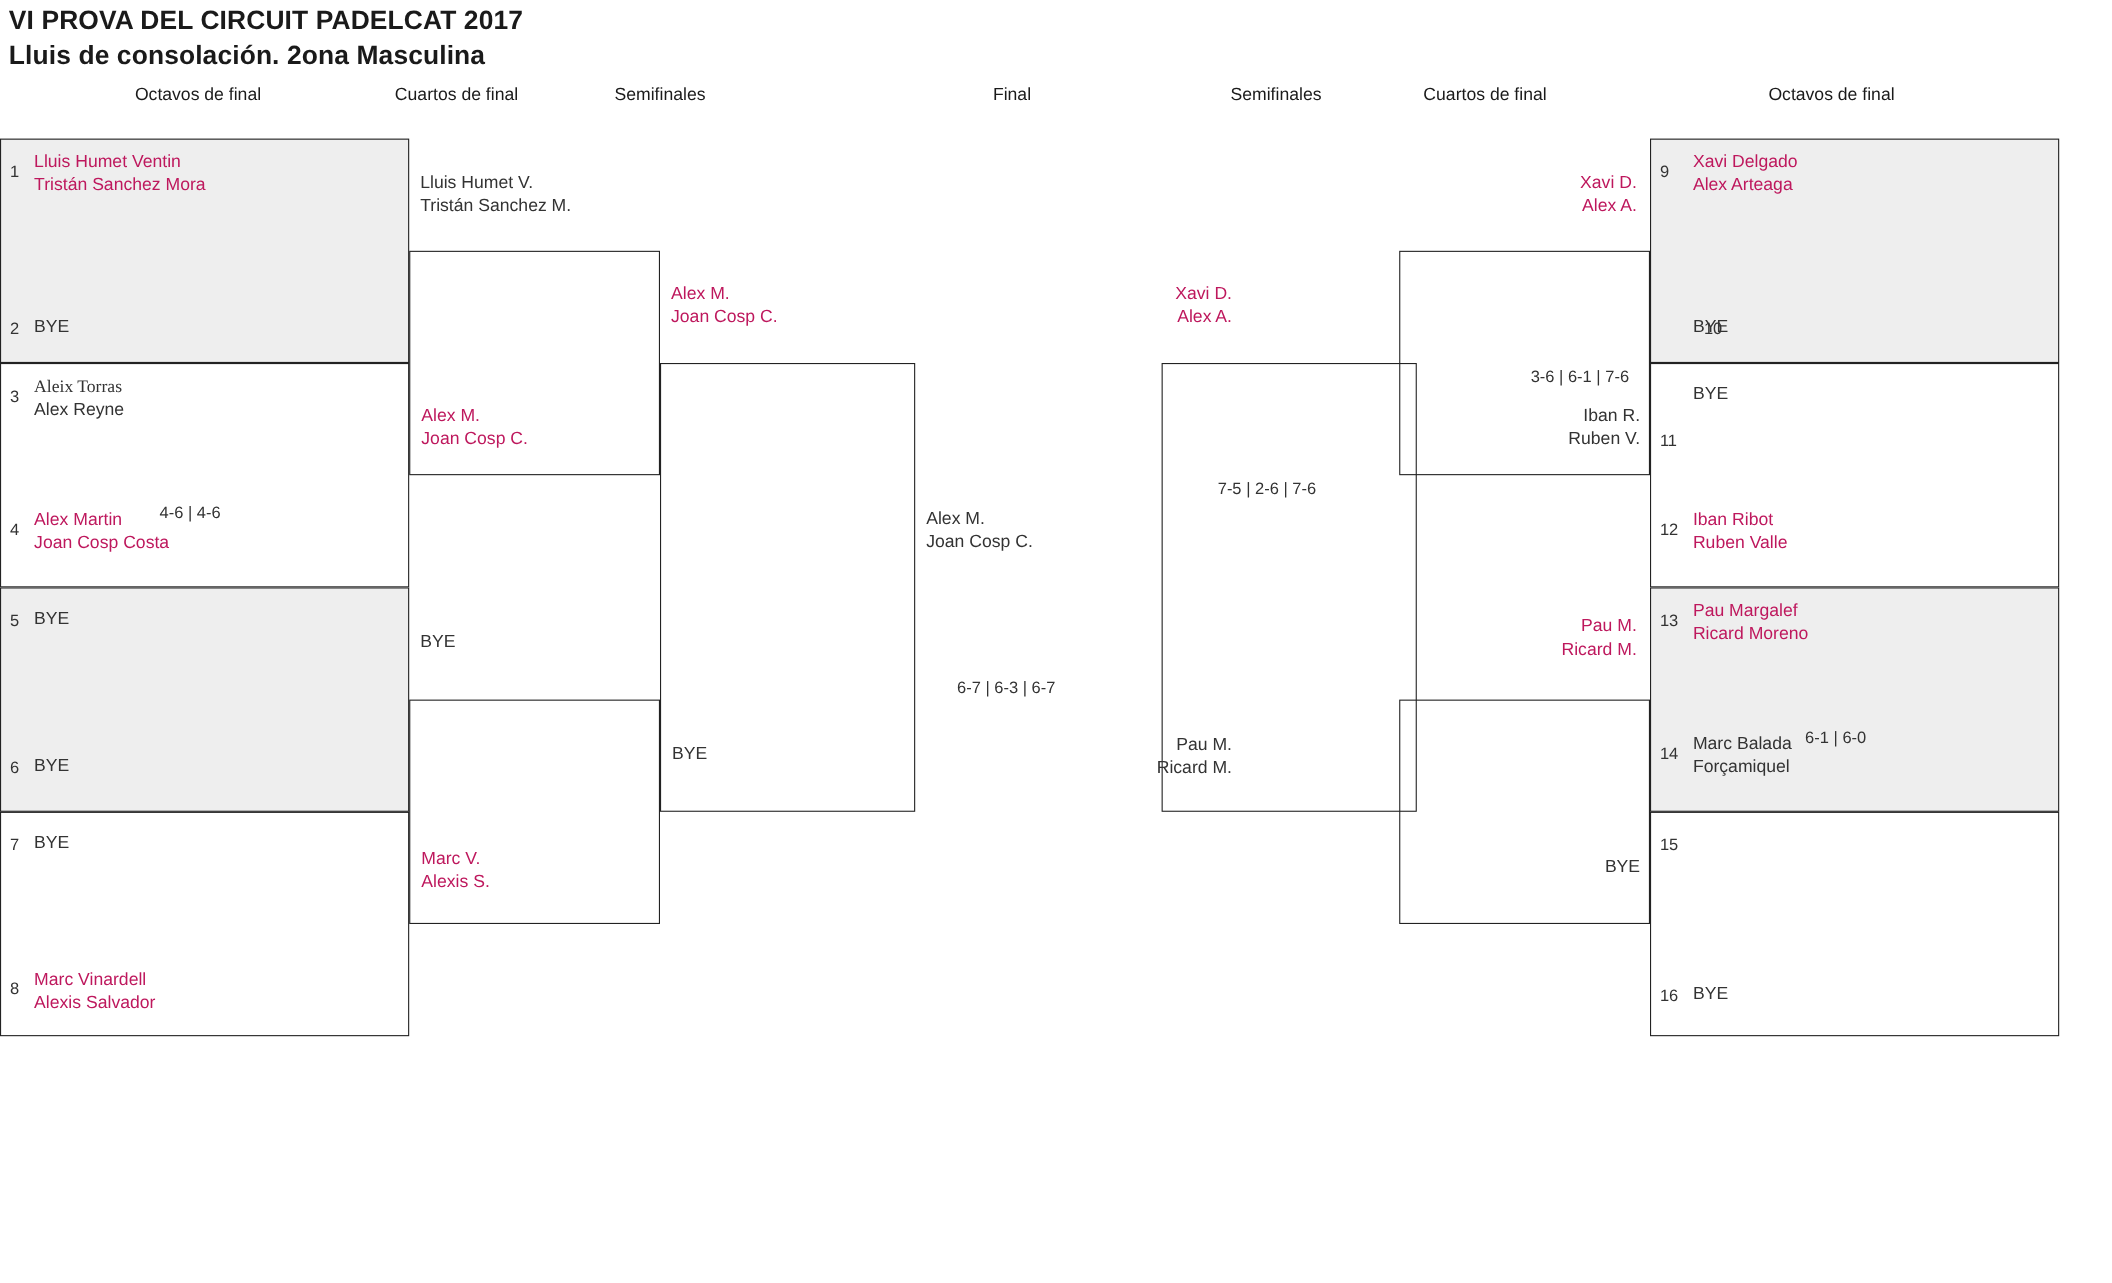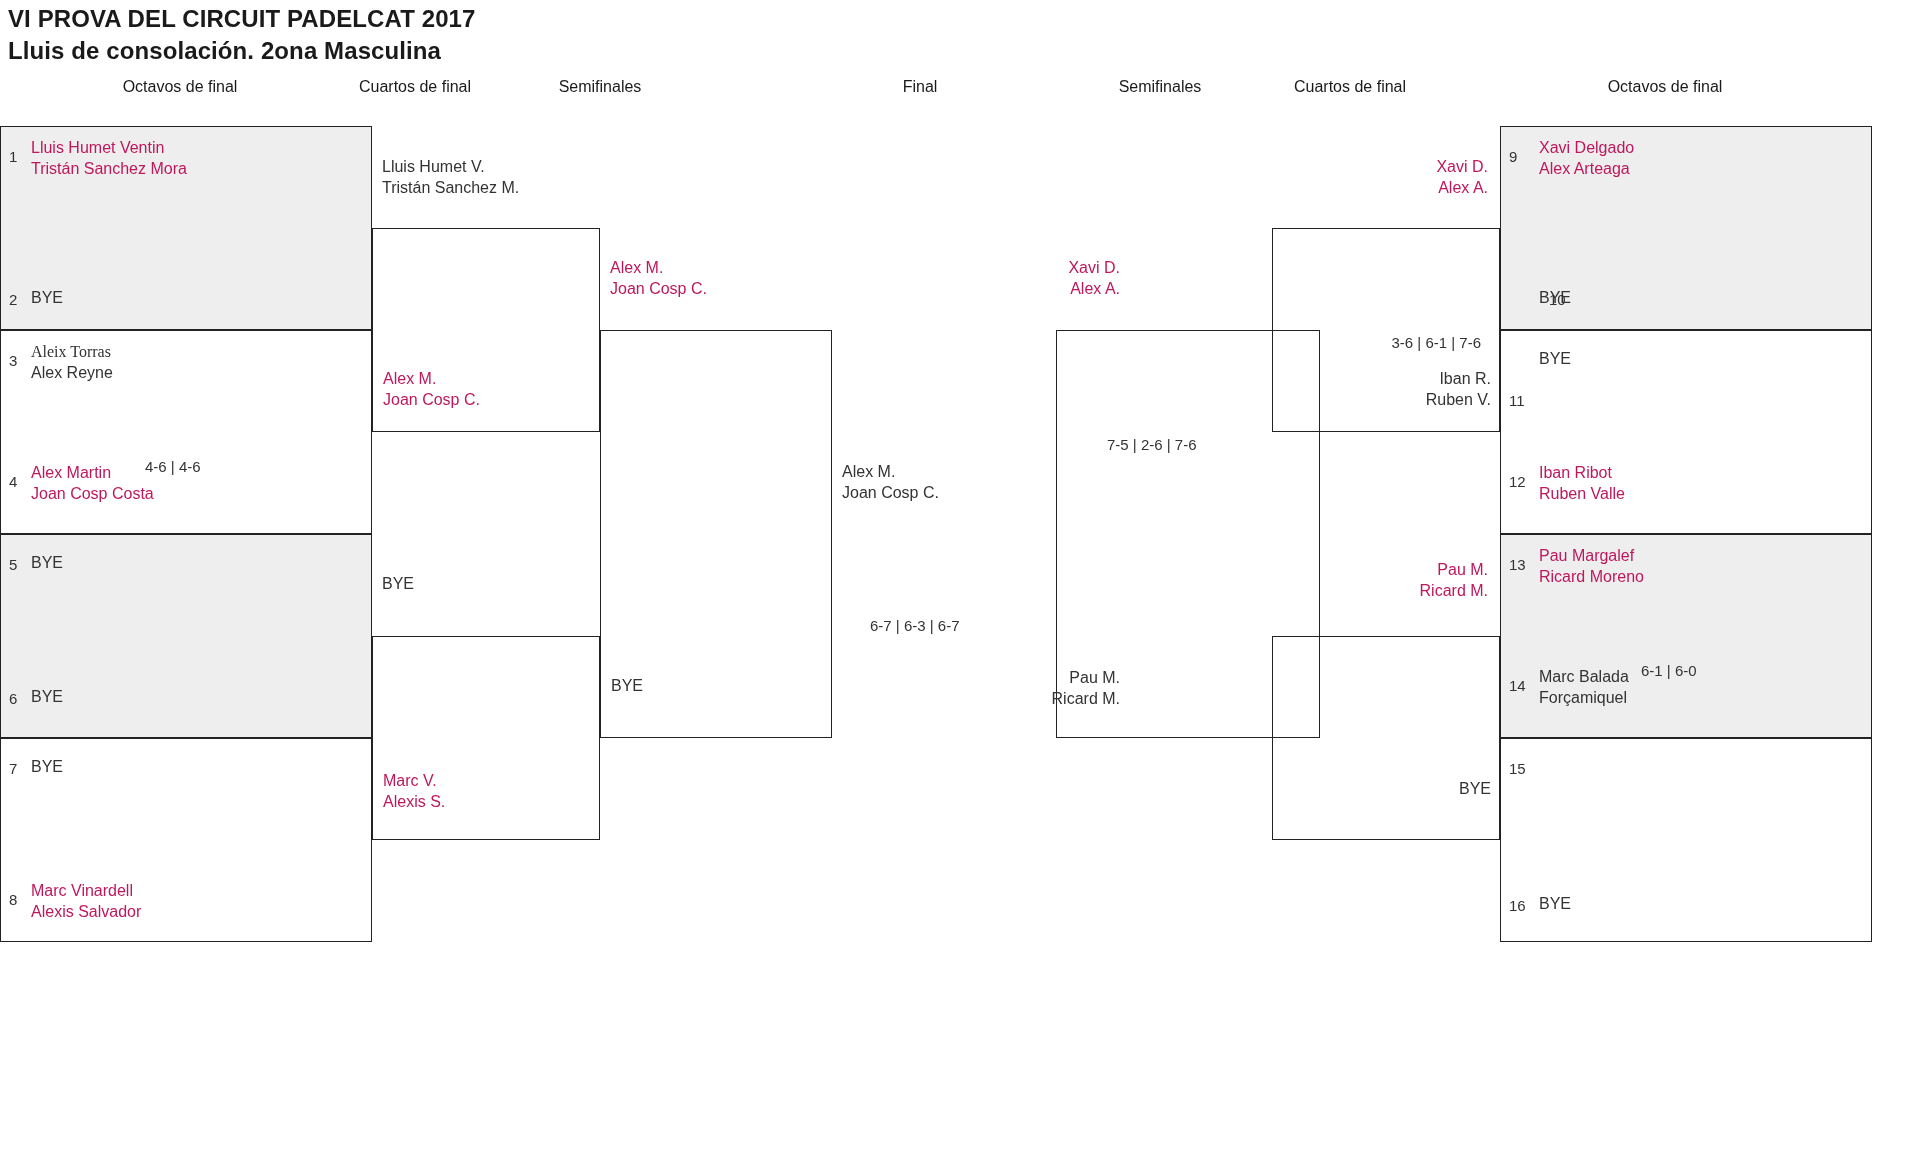--- a/index.html
+++ b/index.html
@@ -106,21 +106,21 @@
 <div class="cell brd" style="left:600px;top:330px;width:232px;height:408px;">
   <span class="nm n" style="left:10px;top:345px;">BYE</span>
 </div>
 
 <span class="nm n" style="left:842px;top:462px;">Alex M.</span>
 <span class="nm n" style="left:842px;top:483px;">Joan Cosp C.</span>
 <span class="score" style="left:870px;top:578px;">6-7 | 6-3 | 6-7</span>
 
 <span class="nm b ra" style="left:830px;top:258px;width:290px;">Xavi D.</span>
 <span class="nm b ra" style="left:830px;top:279px;width:290px;">Alex A.</span>
-<div class="cell brd" style="left:1056px;top:330px;width:264px;height:408px;">
+<div class="cell brd" style="left:1056px;top:330px;width:232px;height:408px;">
   <span class="score" style="left:50px;top:66px;">7-5 | 2-6 | 7-6</span>
 </div>
 <span class="nm n ra" style="left:830px;top:668px;width:290px;">Pau M.</span>
 <span class="nm n ra" style="left:830px;top:689px;width:290px;">Ricard M.</span>
 
 <span class="nm b ra" style="left:1140px;top:157px;width:348px;">Xavi D.</span>
 <span class="nm b ra" style="left:1140px;top:178px;width:348px;">Alex A.</span>
 <div class="cell brd" style="left:1272px;top:228px;width:228px;height:204px;">
   <span class="score ra" style="left:0px;top:66px;width:208px;">3-6 | 6-1 | 7-6</span>
   <span class="nm n ra" style="left:0px;top:140px;width:218px;">Iban R.</span>

